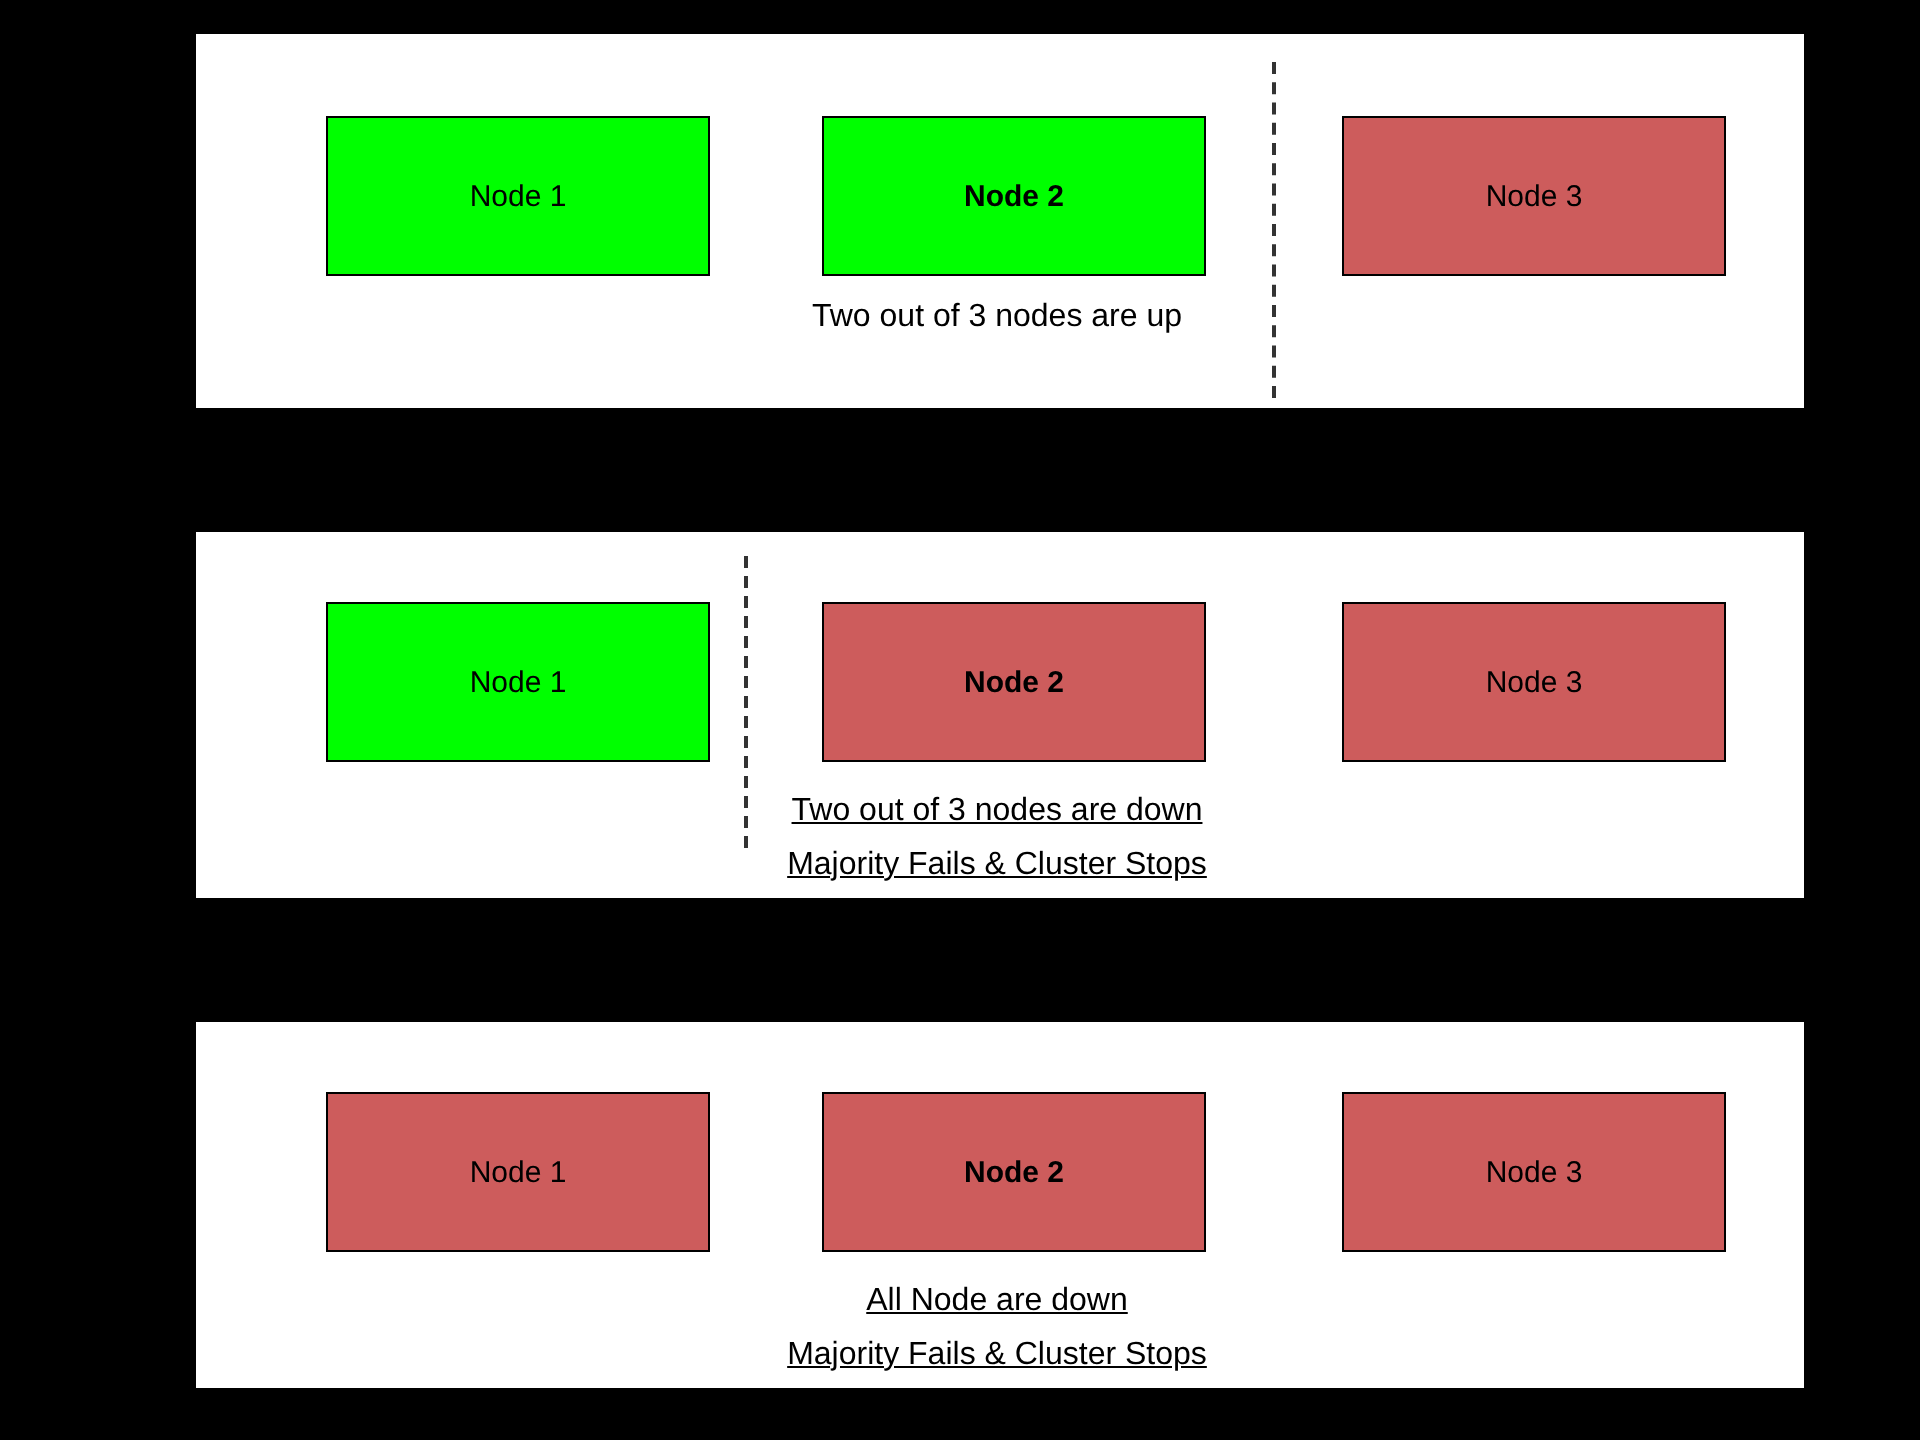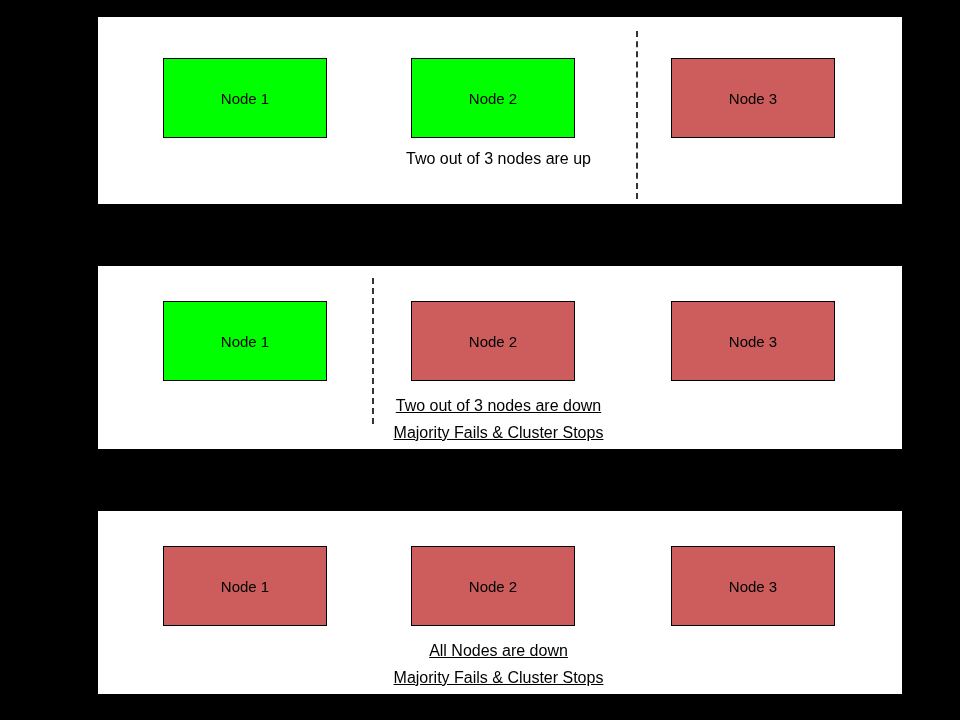--- a/index.html
+++ b/index.html
@@ -21,34 +21,34 @@
     background: #ffffff;
     border: 1px solid #000000;
     box-sizing: border-box;
   }
   .panel-1 { top: 16px;  height: 189px; }
   .panel-2 { top: 265px; height: 185px; }
   .panel-3 { top: 510px; height: 185px; }
 
   .node {
     position: absolute;
-    width: 164px;
+    width: 192px;
     height: 80px;
     border: 1px solid #000000;
     box-sizing: border-box;
     display: flex;
     align-items: center;
     justify-content: center;
     font-size: 15px;
   }
   .panel-1 .node { top: 41px; }
   .panel-2 .node { top: 35px; }
   .panel-3 .node { top: 35px; }
   .pos-1 { left: 65px; }
-  .pos-2 { left: 313px; }
+  .pos-2 { left: 313px; font-weight: bold; }
   .pos-3 { left: 573px; align-items: center; }
 
   .divider {
     position: absolute;
     width: 0;
     border-left: 2px dashed #333333;
   }
   .panel-1 .divider { left: 538px; top: 14px; height: 168px; }
   .panel-2 .divider { left: 274px; top: 12px; height: 146px; }
 
@@ -103,16 +103,16 @@
   <div class="node pos-1" style="background-color: rgb(205, 92, 92);">
     <span>Node 1</span>
   </div>
   <div class="node pos-2" style="background-color: rgb(205, 92, 92);">
     <span>Node 2</span>
   </div>
   <div class="node pos-3" style="background-color: rgb(205, 92, 92);">
     <span>Node 3</span>
   </div>
   <div class="caption">
-    <div>All Nodes are down</div>
+    <div>All Node are down</div>
     <div>Majority Fails &amp; Cluster Stops</div>
   </div>
 </div>
 
 </body></html>

